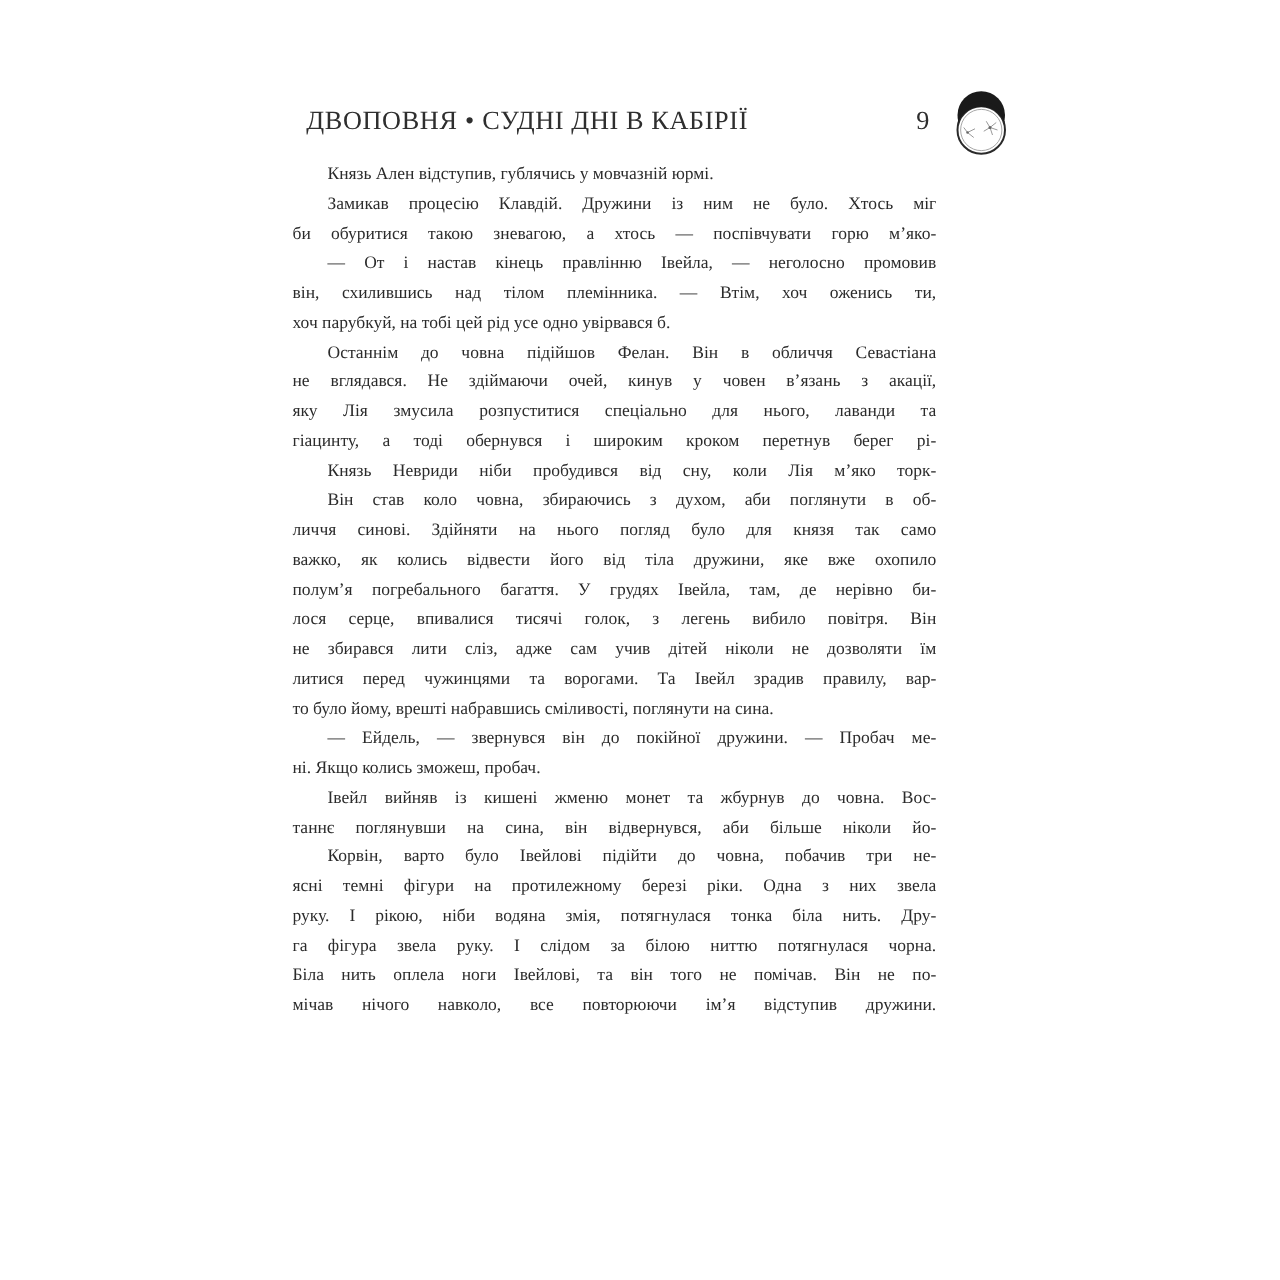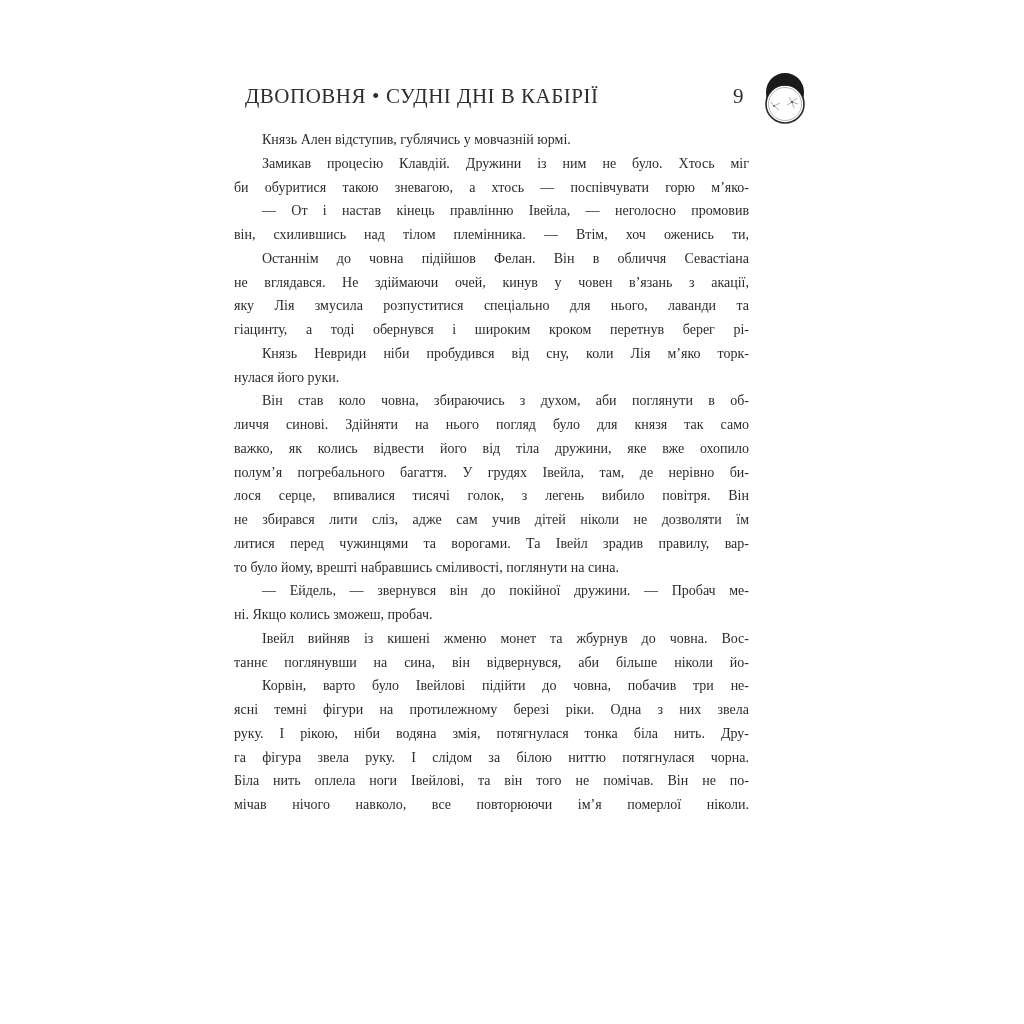--- a/index.html
+++ b/index.html
@@ -64,39 +64,39 @@
       </svg>
     </div>
   </div>
 
   <div class="body-text">
     <span class="line ind last">Князь Ален відступив, гублячись у мовчазній юрмі.</span>
     <span class="line ind">Замикав процесію Клавдій. Дружини із ним не було. Хтось міг</span>
     <span class="line">би обуритися такою зневагою, а хтось — поспівчувати горю м’яко-</span>
     <span class="line ind">— От і настав кінець правлінню Івейла, — неголосно промовив</span>
     <span class="line">він, схилившись над тілом племінника. — Втім, хоч оженись ти,</span>
+    <span class="line last">хоч парубкуй, на тобі цей рід усе одно увірвався б.</span>
     <span class="line ind">Останнім до човна підійшов Фелан. Він в обличчя Севастіана</span>
     <span class="line">не вглядався. Не здіймаючи очей, кинув у човен в’язань з акації,</span>
     <span class="line">яку Лія змусила розпуститися спеціально для нього, лаванди та</span>
     <span class="line">гіацинту, а тоді обернувся і широким кроком перетнув берег рі-</span>
     <span class="line ind">Князь Невриди ніби пробудився від сну, коли Лія м’яко торк-</span>
-    <span class="line last">нулася його руки.</span>
     <span class="line ind">Він став коло човна, збираючись з духом, аби поглянути в об-</span>
     <span class="line">личчя синові. Здійняти на нього погляд було для князя так само</span>
     <span class="line">важко, як колись відвести його від тіла дружини, яке вже охопило</span>
     <span class="line">полум’я погребального багаття. У грудях Івейла, там, де нерівно би-</span>
     <span class="line">лося серце, впивалися тисячі голок, з легень вибило повітря. Він</span>
     <span class="line">не збирався лити сліз, адже сам учив дітей ніколи не дозволяти їм</span>
     <span class="line">литися перед чужинцями та ворогами. Та Івейл зрадив правилу, вар-</span>
     <span class="line last">то було йому, врешті набравшись сміливості, поглянути на сина.</span>
     <span class="line ind">— Ейдель, — звернувся він до покійної дружини. — Пробач ме-</span>
     <span class="line last">ні. Якщо колись зможеш, пробач.</span>
     <span class="line ind">Івейл вийняв із кишені жменю монет та жбурнув до човна. Вос-</span>
     <span class="line">таннє поглянувши на сина, він відвернувся, аби більше ніколи йо-</span>
     <span class="line ind">Корвін, варто було Івейлові підійти до човна, побачив три не-</span>
     <span class="line">ясні темні фігури на протилежному березі ріки. Одна з них звела</span>
     <span class="line">руку. І рікою, ніби водяна змія, потягнулася тонка біла нить. Дру-</span>
     <span class="line">га фігура звела руку. І слідом за білою ниттю потягнулася чорна.</span>
     <span class="line">Біла нить оплела ноги Івейлові, та він того не помічав. Він не по-</span>
-    <span class="line">мічав нічого навколо, все повторюючи ім’я померлої ніколи.</span>
+    <span class="line">мічав нічого навколо, все повторюючи ім’я відступив дружини.</span>
   </div>
 
 </div>
 
 </body></html>

